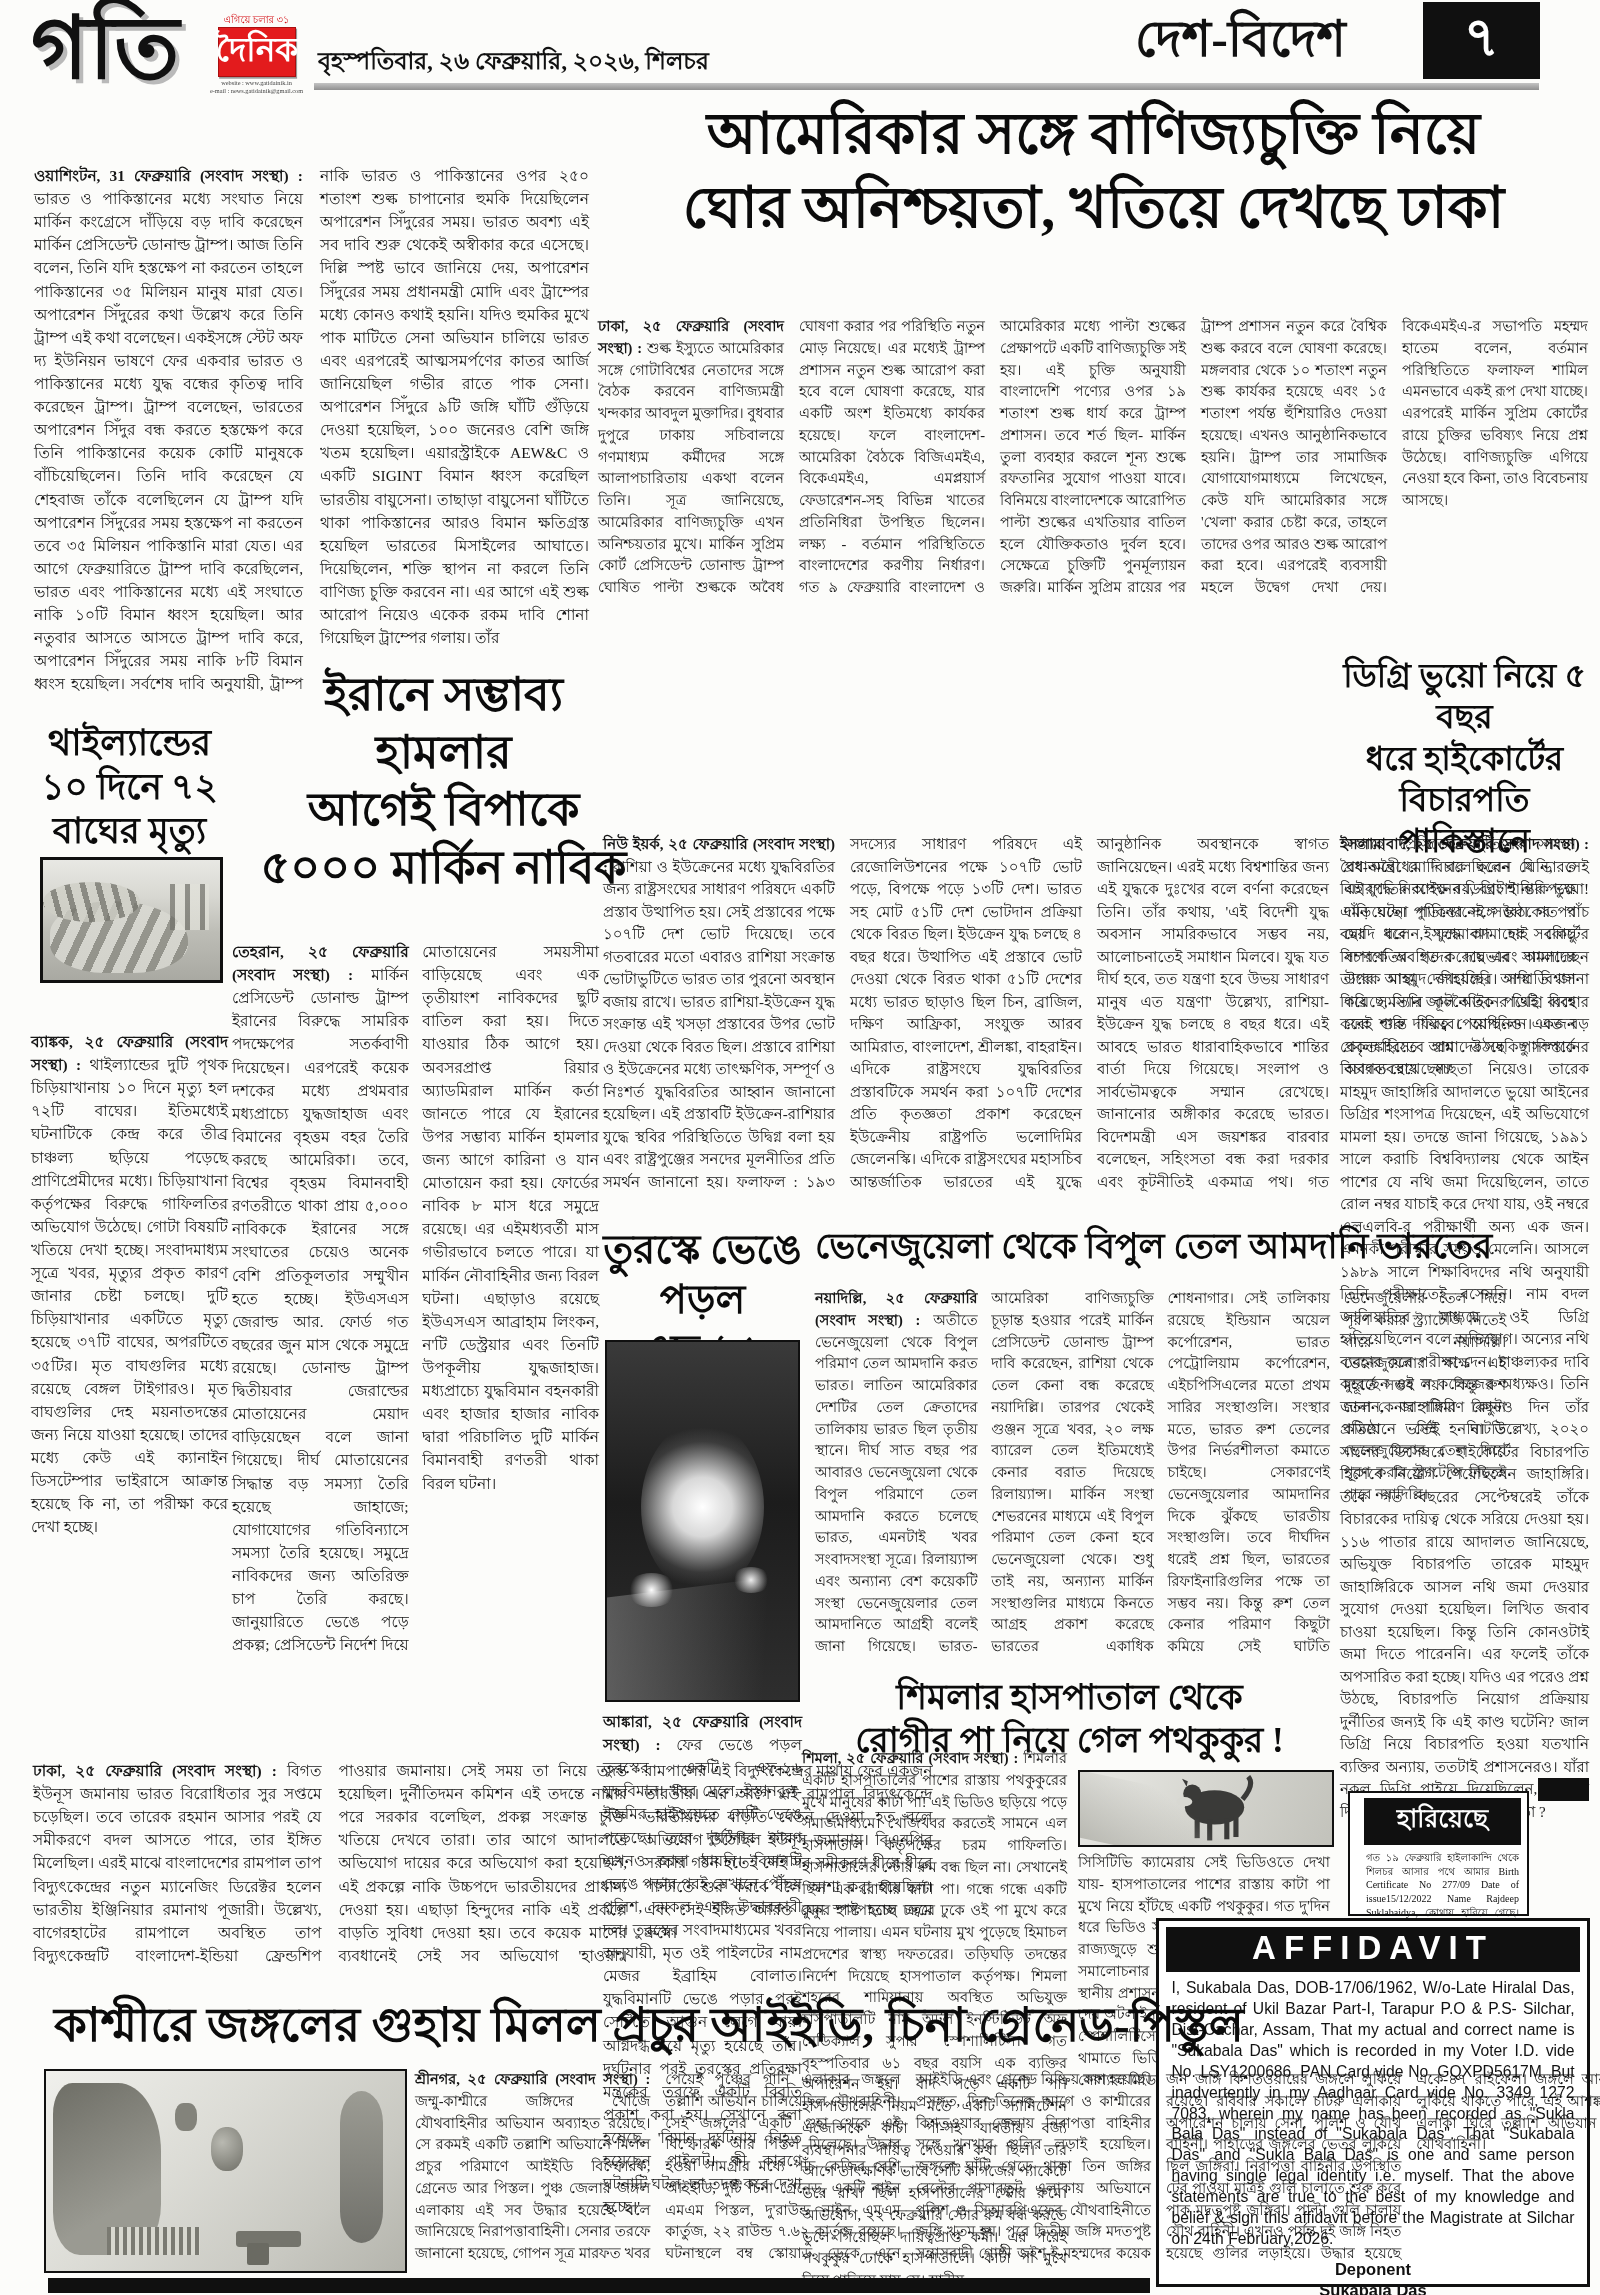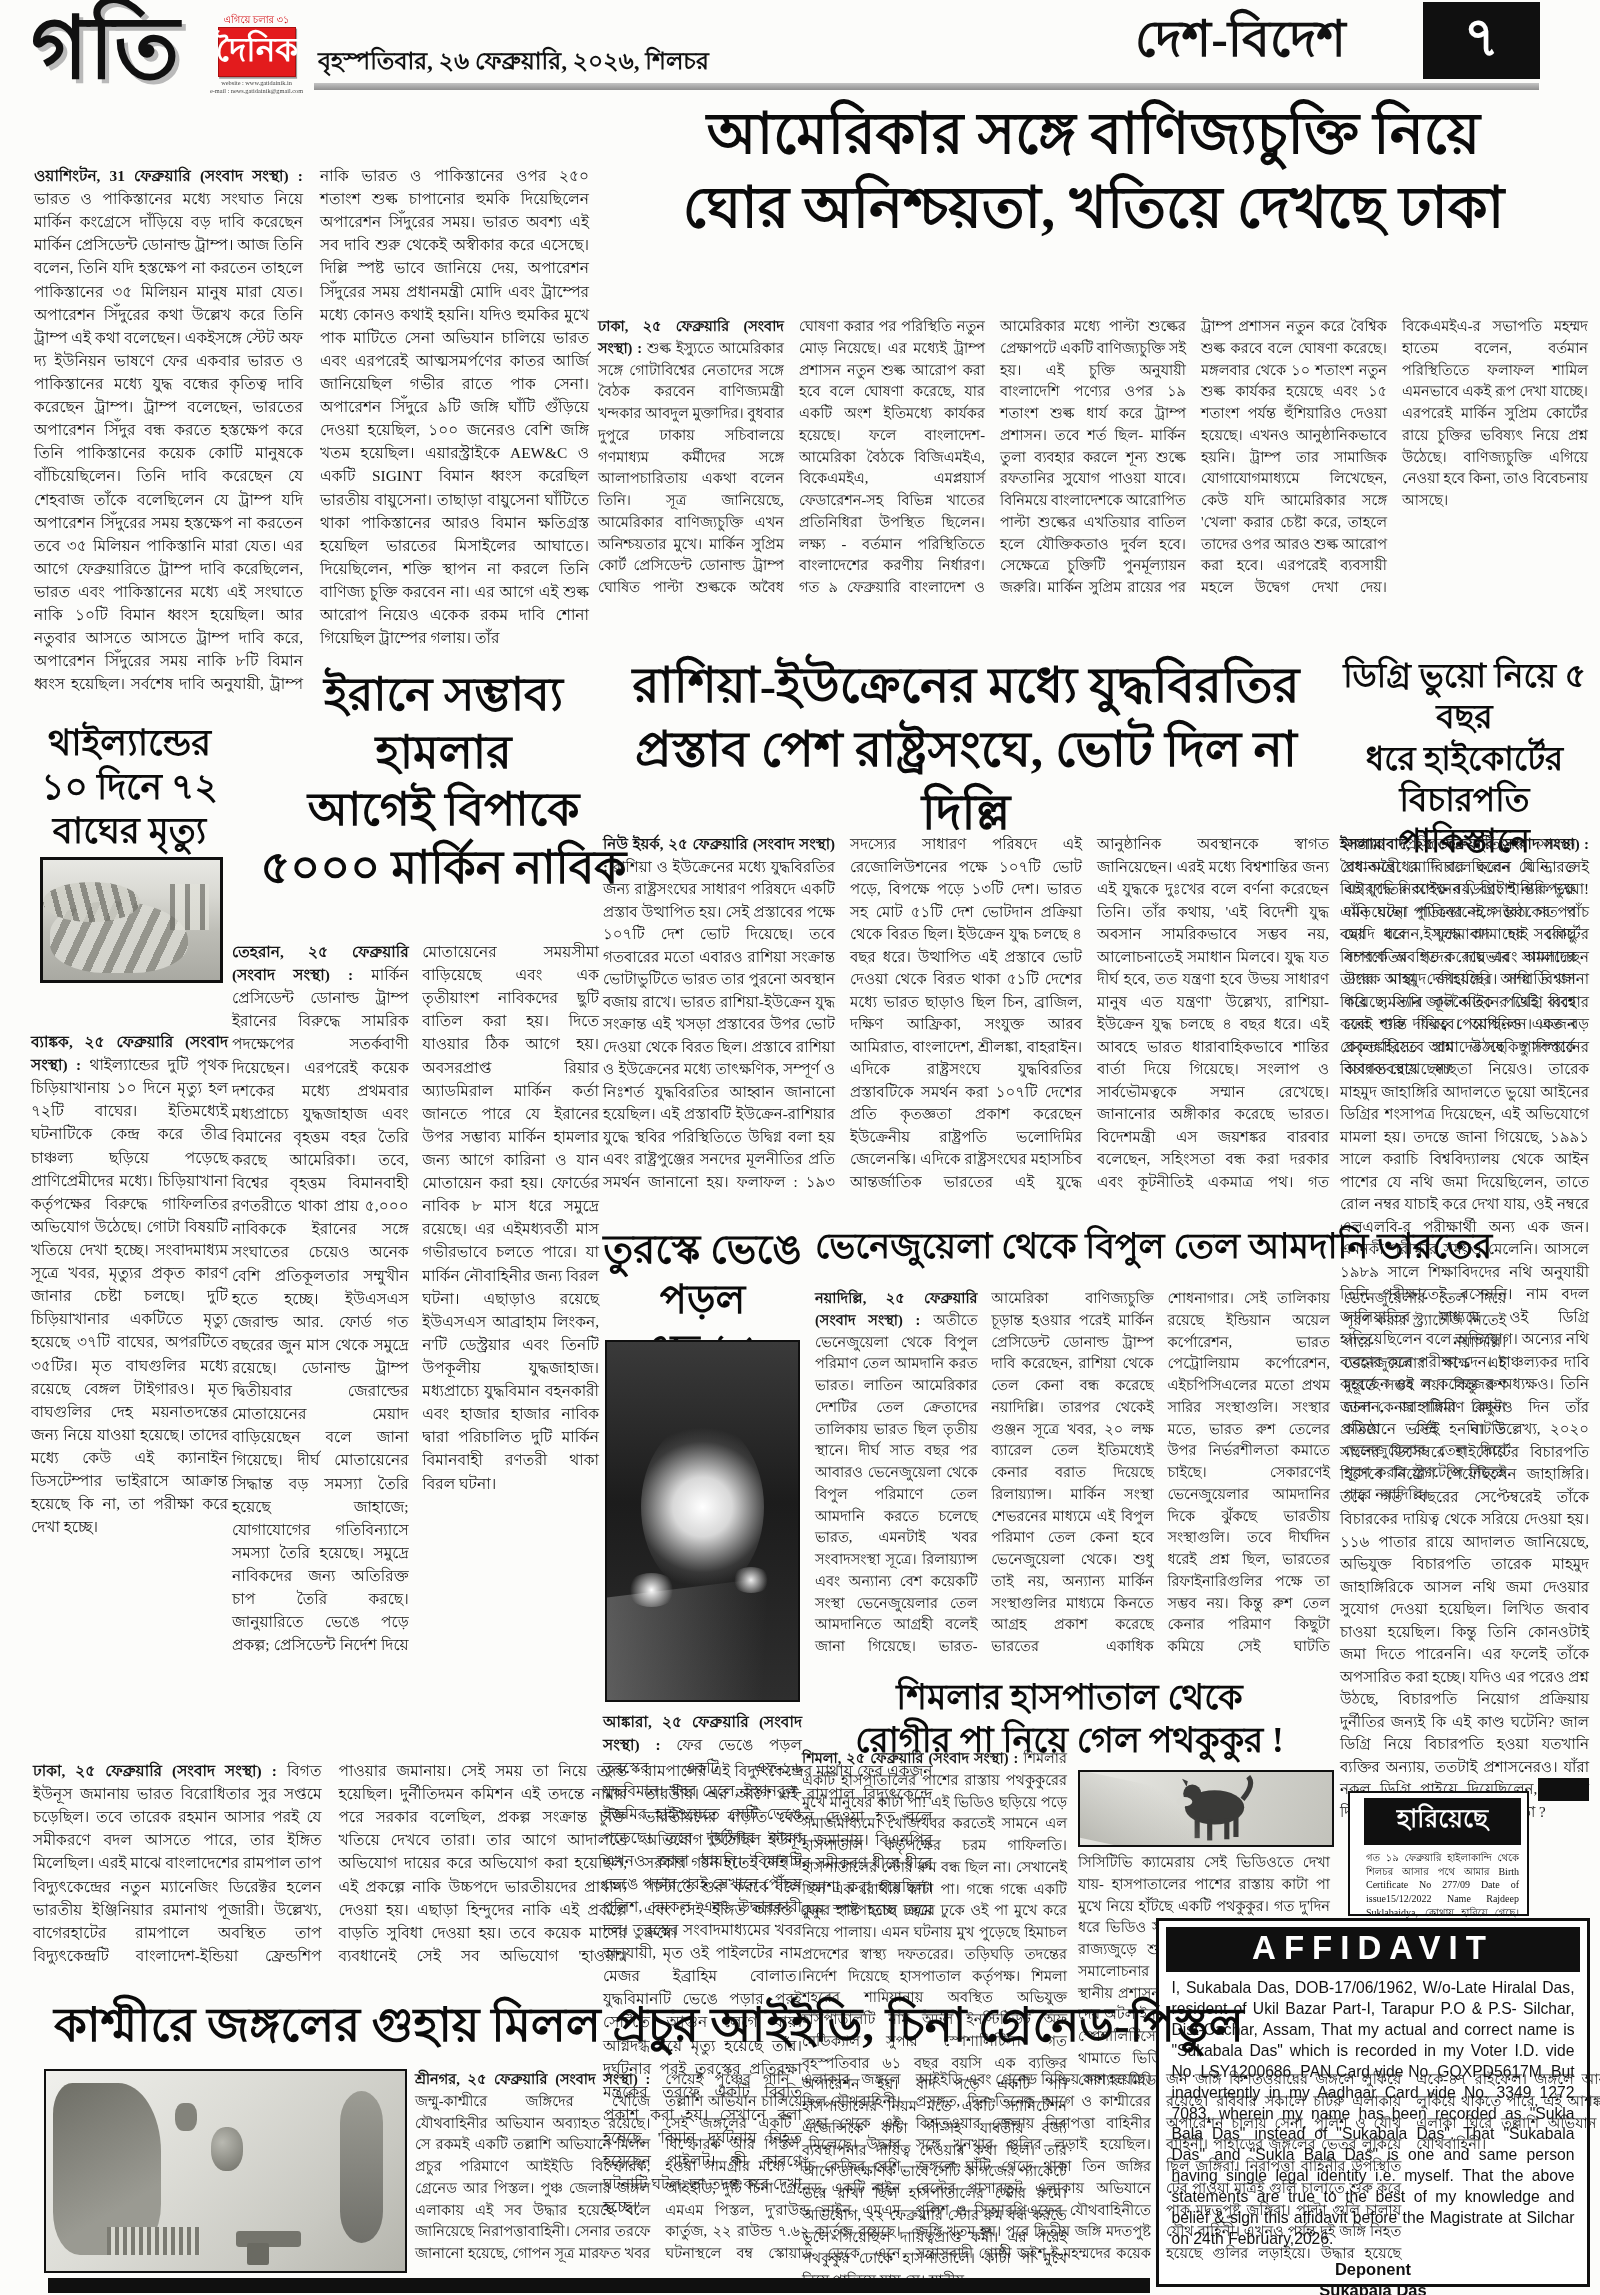--- a/index.html
+++ b/index.html
@@ -127,24 +127,20 @@
   <div class="abs hl center" style="left:232px;top:666px;width:367px;font-size:46px;line-height:1.25;margin-left:28px;">
     <div>ইরানে সম্ভাব্য হামলার</div>
     <div>আগেই বিপাকে</div>
     <div>৫০০০ মার্কিন নাবিক</div>
   </div>
   <div class="abs bodytxt c2" style="left:232px;top:940px;width:367px;height:738px;column-gap:13.7px;">
     <b>তেহরান, ২৫ ফেব্রুয়ারি (সংবাদ সংস্থা) :</b>
     <span>মার্কিন প্রেসিডেন্ট ডোনাল্ড ট্রাম্প ইরানের বিরুদ্ধে সামরিক পদক্ষেপের সতর্কবাণী দিয়েছেন। এরপরেই কয়েক দশকের মধ্যে প্রথমবার মধ্যপ্রাচ্যে যুদ্ধজাহাজ এবং বিমানের বৃহত্তম বহর তৈরি করছে আমেরিকা। তবে, বিশ্বের বৃহত্তম বিমানবাহী রণতরীতে থাকা প্রায় ৫,০০০ নাবিককে ইরানের সঙ্গে সংঘাতের চেয়েও অনেক বেশি প্রতিকূলতার সম্মুখীন হতে হচ্ছে। ইউএসএস জেরাল্ড আর. ফোর্ড গত বছরের জুন মাস থেকে সমুদ্রে রয়েছে। ডোনাল্ড ট্রাম্প দ্বিতীয়বার জেরাল্ডের মোতায়েনের মেয়াদ বাড়িয়েছেন বলে জানা গিয়েছে। দীর্ঘ মোতায়েনের সিদ্ধান্ত বড় সমস্যা তৈরি হয়েছে জাহাজে; যোগাযোগের গতিবিন্যাসে সমস্যা তৈরি হয়েছে। সমুদ্রে নাবিকদের জন্য অতিরিক্ত চাপ তৈরি করছে। জানুয়ারিতে ভেঙে পড়ে প্রকল্প; প্রেসিডেন্ট নির্দেশ দিয়ে মোতায়েনের সময়সীমা বাড়িয়েছে এবং এক তৃতীয়াংশ নাবিকদের ছুটি বাতিল করা হয়। দিতে যাওয়ার ঠিক আগে হয়। অবসরপ্রাপ্ত রিয়ার অ্যাডমিরাল মার্কিন কর্তা জানতে পারে যে ইরানের উপর সম্ভাব্য মার্কিন হামলার জন্য আগে কারিনা ও যান মোতায়েন করা হয়। ফোর্ডের নাবিক ৮ মাস ধরে সমুদ্রে রয়েছে। এর এইমধ্যবর্তী মাস গভীরভাবে চলতে পারে। যা মার্কিন নৌবাহিনীর জন্য বিরল ঘটনা। এছাড়াও রয়েছে ইউএসএস আব্রাহাম লিংকন, ন'টি ডেস্ট্রয়ার এবং তিনটি উপকূলীয় যুদ্ধজাহাজ। মধ্যপ্রাচ্যে যুদ্ধবিমান বহনকারী এবং হাজার হাজার নাবিক দ্বারা পরিচালিত দুটি মার্কিন বিমানবাহী রণতরী থাকা বিরল ঘটনা।</span>
   </div>
 
-  <div class="abs hl center" style="left:603px;top:654px;width:726px;font-size:49px;line-height:1.3;">
-    <div>রাশিয়া-ইউক্রেনের মধ্যে যুদ্ধবিরতির</div>
-    <div>প্রস্তাব পেশ রাষ্ট্রসংঘে, ভোট দিল না দিল্লি</div>
-  </div>
   <div class="abs bodytxt c3" style="left:603px;top:833px;width:726px;height:376px;font-size:15px;">
     <b>নিউ ইয়র্ক, ২৫ ফেব্রুয়ারি (সংবাদ সংস্থা) :</b>
     <span>রাশিয়া ও ইউক্রেনের মধ্যে যুদ্ধবিরতির জন্য রাষ্ট্রসংঘের সাধারণ পরিষদে একটি প্রস্তাব উত্থাপিত হয়। সেই প্রস্তাবের পক্ষে ১০৭টি দেশ ভোট দিয়েছে। তবে গতবারের মতো এবারও রাশিয়া সংক্রান্ত ভোটাভুটিতে ভারত তার পুরনো অবস্থান বজায় রাখে। ভারত রাশিয়া-ইউক্রেন যুদ্ধ সংক্রান্ত এই খসড়া প্রস্তাবের উপর ভোট দেওয়া থেকে বিরত ছিল। প্রস্তাবে রাশিয়া ও ইউক্রেনের মধ্যে তাৎক্ষণিক, সম্পূর্ণ ও নিঃশর্ত যুদ্ধবিরতির আহ্বান জানানো হয়েছিল। এই প্রস্তাবটি ইউক্রেন-রাশিয়ার যুদ্ধে স্থবির পরিস্থিতিতে উদ্বিগ্ন বলা হয় এবং রাষ্ট্রপুঞ্জের সনদের মূলনীতির প্রতি সমর্থন জানানো হয়। ফলাফল : ১৯৩ সদস্যের সাধারণ পরিষদে এই রেজোলিউশনের পক্ষে ১০৭টি ভোট পড়ে, বিপক্ষে পড়ে ১৩টি দেশ। ভারত সহ মোট ৫১টি দেশ ভোটদান প্রক্রিয়া থেকে বিরত ছিল। ইউক্রেন যুদ্ধ চলছে ৪ বছর ধরে। উত্থাপিত এই প্রস্তাবে ভোট দেওয়া থেকে বিরত থাকা ৫১টি দেশের মধ্যে ভারত ছাড়াও ছিল চিন, ব্রাজিল, দক্ষিণ আফ্রিকা, সংযুক্ত আরব আমিরাত, বাংলাদেশ, শ্রীলঙ্কা, বাহরাইন। এদিকে রাষ্ট্রসংঘে যুদ্ধবিরতির প্রস্তাবটিকে সমর্থন করা ১০৭টি দেশের প্রতি কৃতজ্ঞতা প্রকাশ করেছেন ইউক্রেনীয় রাষ্ট্রপতি ভলোদিমির জেলেনস্কি। এদিকে রাষ্ট্রসংঘের মহাসচিব আন্তর্জাতিক ভারতের এই যুদ্ধে আনুষ্ঠানিক অবস্থানকে স্বাগত জানিয়েছেন। এরই মধ্যে বিশ্বশান্তির জন্য এই যুদ্ধকে দুঃখের বলে বর্ণনা করেছেন তিনি। তাঁর কথায়, 'এই বিদেশী যুদ্ধ অবসান সামরিকভাবে সম্ভব নয়, আলোচনাতেই সমাধান মিলবে। যুদ্ধ যত দীর্ঘ হবে, তত যন্ত্রণা হবে উভয় সাধারণ মানুষ এত যন্ত্রণা' উল্লেখ্য, রাশিয়া-ইউক্রেন যুদ্ধ চলছে ৪ বছর ধরে। এই আবহে ভারত ধারাবাহিকভাবে শান্তির বার্তা দিয়ে গিয়েছে। সংলাপ ও সার্বভৌমত্বকে সম্মান রেখেছে। জানানোর অঙ্গীকার করেছে ভারত। বিদেশমন্ত্রী এস জয়শঙ্কর বারবার বলেছেন, সহিংসতা বন্ধ করা দরকার এবং কূটনীতিই একমাত্র পথ। গত সপ্তাহে প্রেসিডেন্ট পুতিনের সামনে প্রধানমন্ত্রী মোদি বলেছিলেন যে ভারত এই যুদ্ধে নিরপেক্ষ নয়, বরং শান্তির পক্ষে দাঁড়িয়েছে। পুতিনের সঙ্গে বৈঠকের পর মোদি বলেন, 'যুদ্ধে আমাদের সবকিছু সম্পর্কে অবহিত করেছে এবং আমাদের উপর আস্থা দেখিয়েছে। আমি বিশ্বাস করি সমস্যার কূটনৈতিক পথেই বিশ্বে ফের শান্তি ফিরবে। আপনিও একজন প্রকৃত হিসেবে আমাদের সবকিছু সম্পর্কে অবগত রেখেছেন।'</span>
   </div>
 
   <div class="abs hl center" style="left:1340px;top:656px;width:249px;font-size:33px;line-height:1.25;">
     <div>ডিগ্রি ভুয়ো নিয়ে ৫ বছর</div>
     <div>ধরে হাইকোর্টের</div>
     <div>বিচারপতি পাকিস্তানে</div>
   </div>

